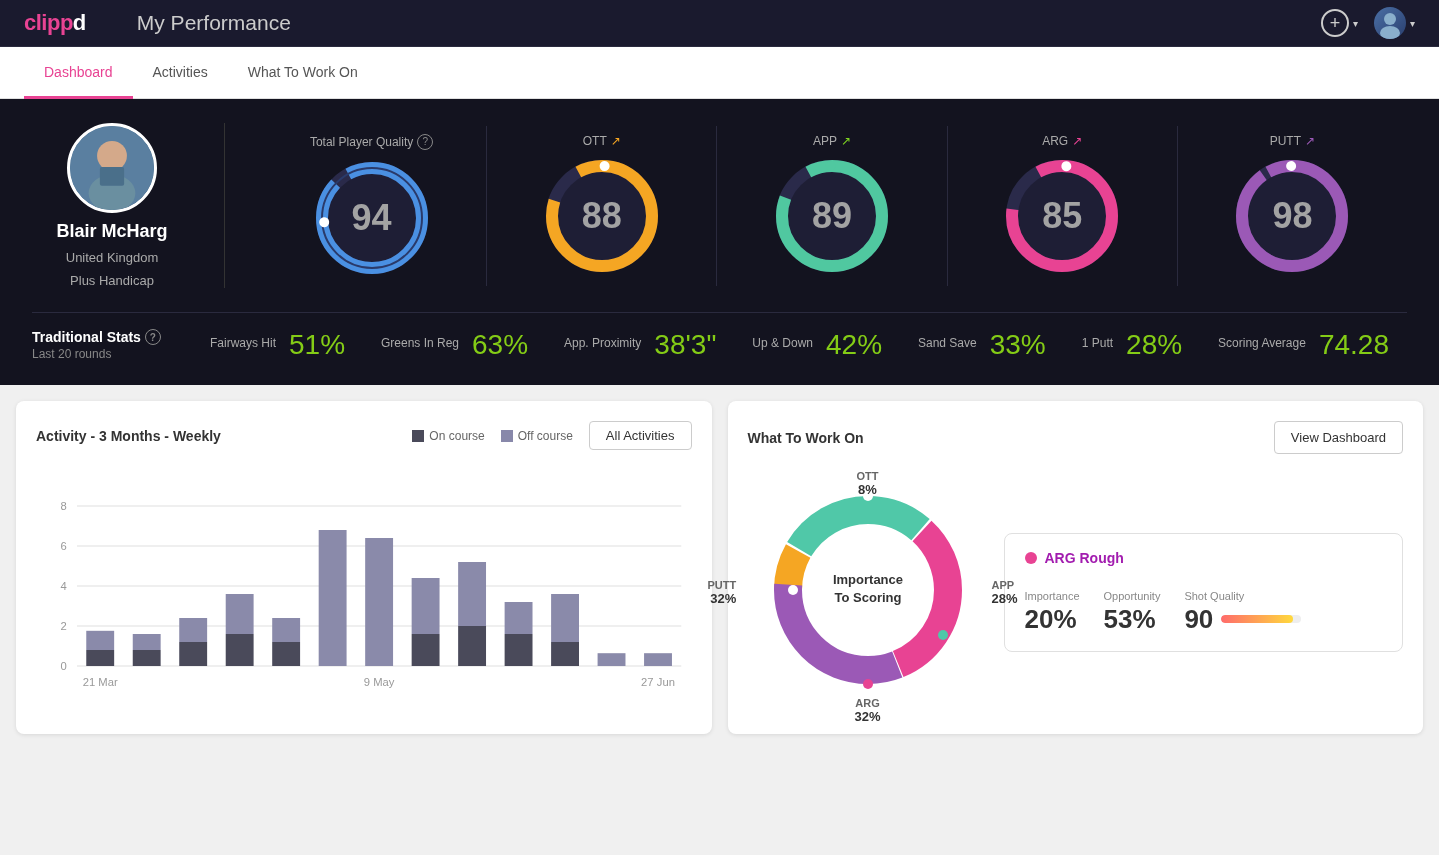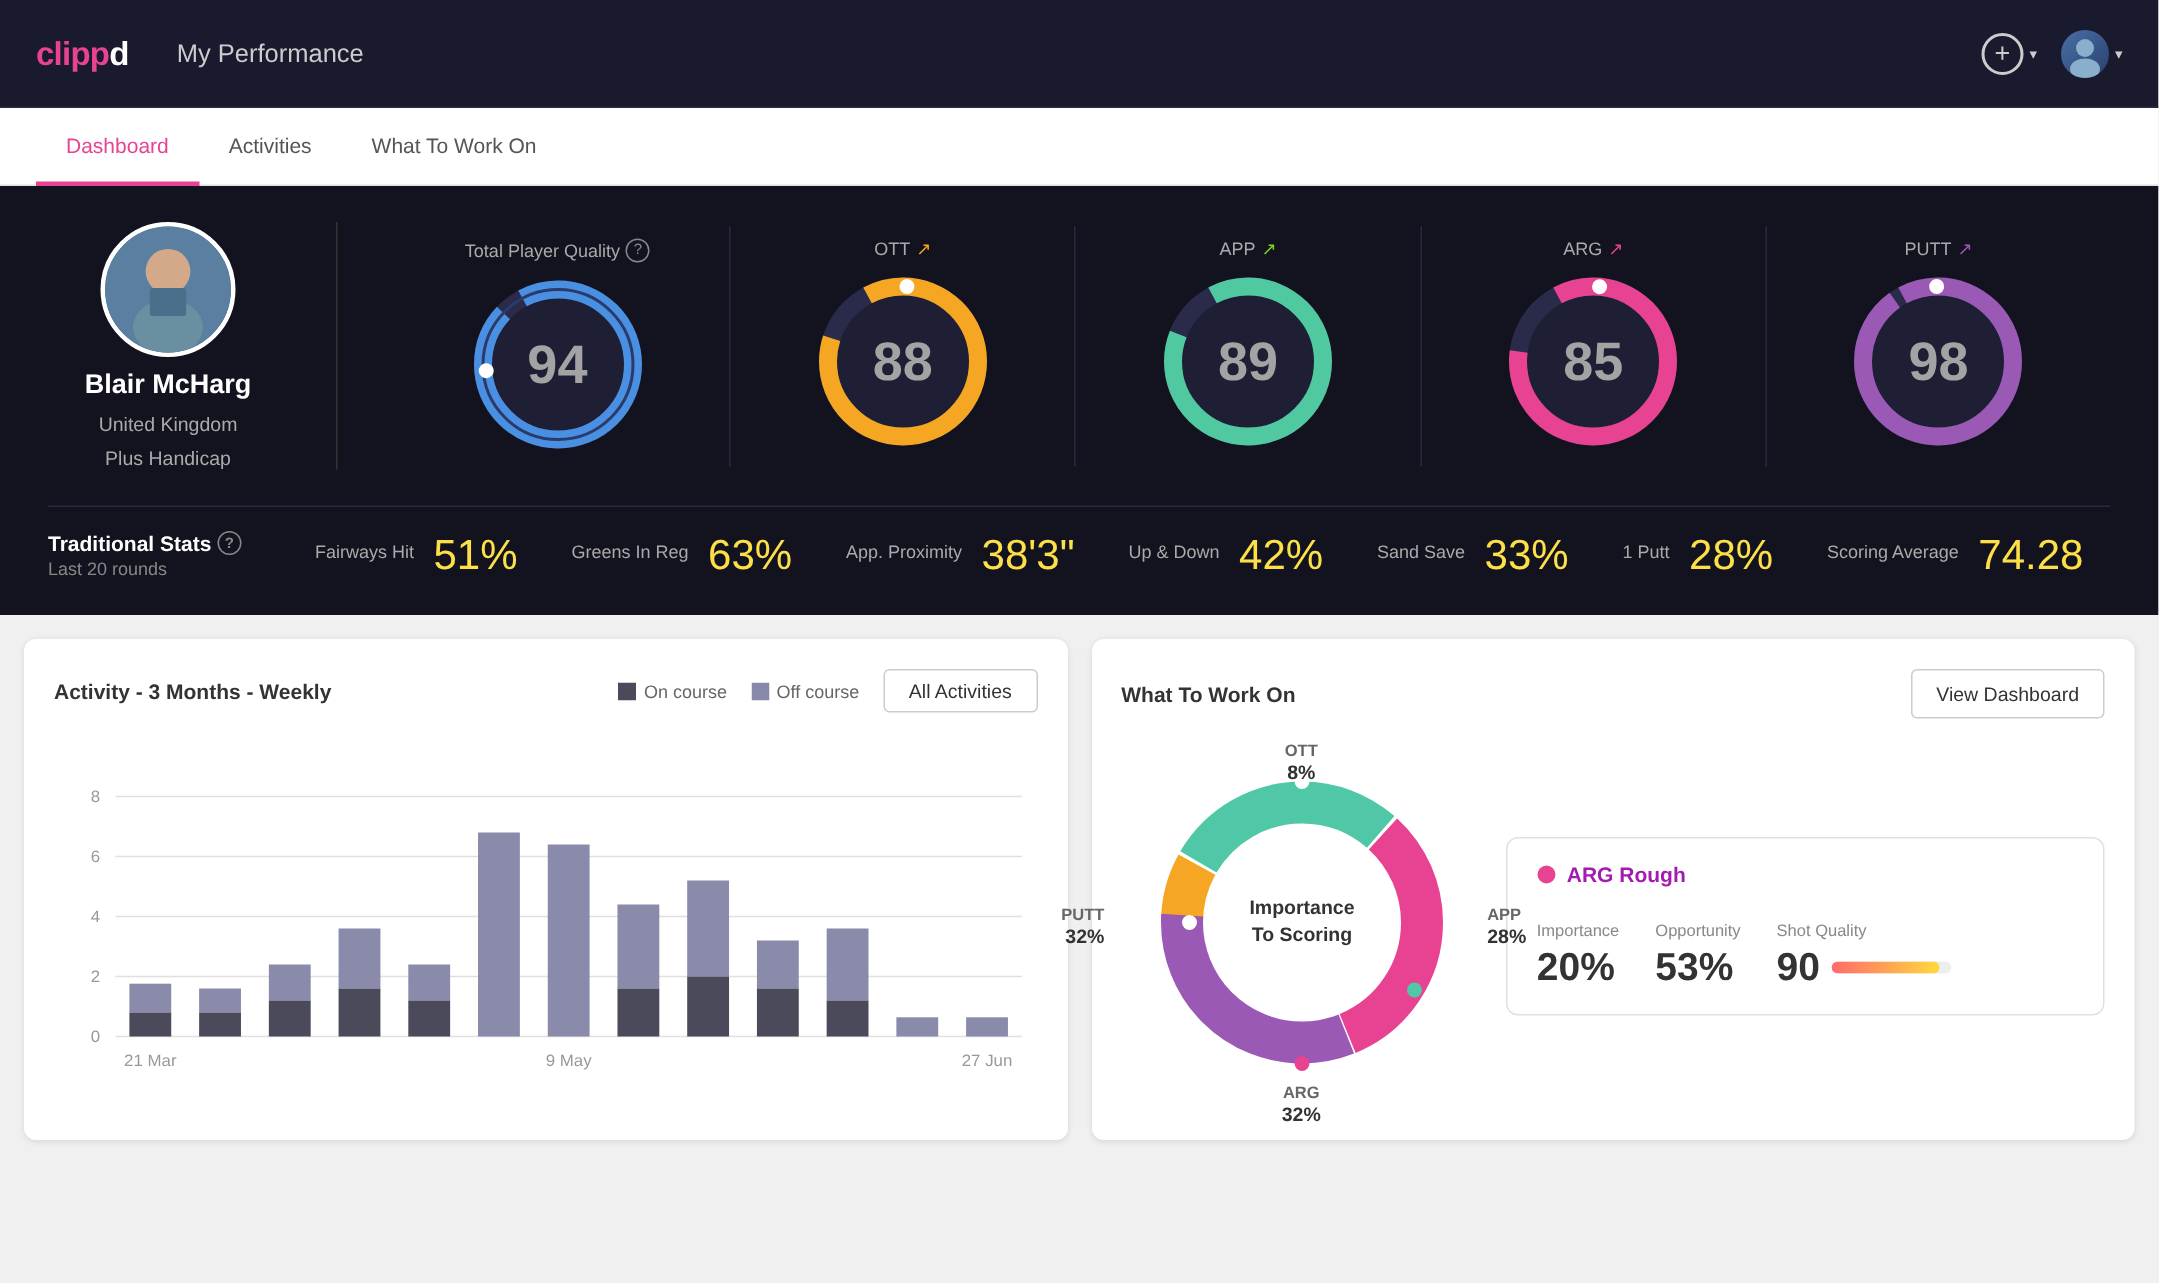--- a/index.html
+++ b/index.html
@@ -4,35 +4,36 @@
   <style>
     * { box-sizing: border-box; margin: 0; padding: 0; }
     body { font-family: -apple-system, BlinkMacSystemFont, 'Segoe UI', sans-serif; background: #f0f0f0; color: #fff; }
 
     
     .header {
       background: #1a1a2e;
       display: flex;
       align-items: center;
       padding: 0 24px;
-      height: 72px;
+      height: 47px;
       border-bottom: 1px solid #2a2a3e;
     }
     .logo {
       color: #e84393;
       font-size: 22px;
       font-weight: 700;
       margin-right: 32px;
       letter-spacing: -0.5px;
     }
     .logo span { color: #fff; }
     .header-title {
       color: #ccc;
-      font-size: 17px;
+      font-size: 21px;
       flex: 1;
+      margin-left: 19px;
     }
     .header-actions {
       display: flex;
       align-items: center;
       gap: 16px;
     }
     .add-btn {
       display: flex;
       align-items: center;
       gap: 4px;
@@ -188,21 +189,21 @@
     }
     .stats-items {
       flex: 1;
       display: flex;
       justify-content: space-around;
     }
     .stat-item {
       display: flex; align-items: center; gap: 13px;
     }
     .stat-name { font-size: 12px; color: #aaa; margin-bottom: 4px; }
-    .stat-value { font-size: 28px; font-weight: 300; color: #fde047; }
+    .stat-value { font-size: 28px; font-weight: 300; color: #84cc16; }
 
     
     .bottom-section {
       display: flex;
       gap: 16px;
       padding: 16px;
       background: #f0f0f0;
       min-height: 340px;
     }
 

